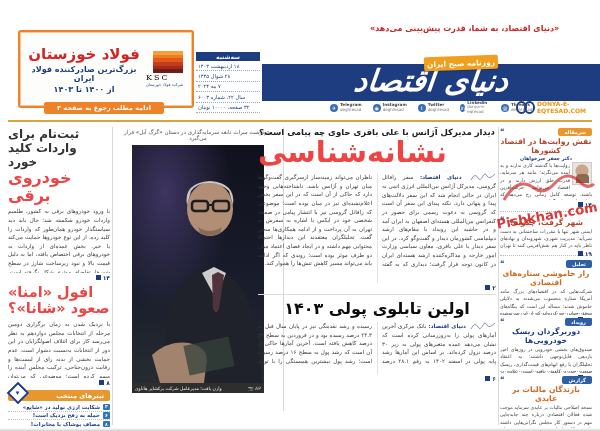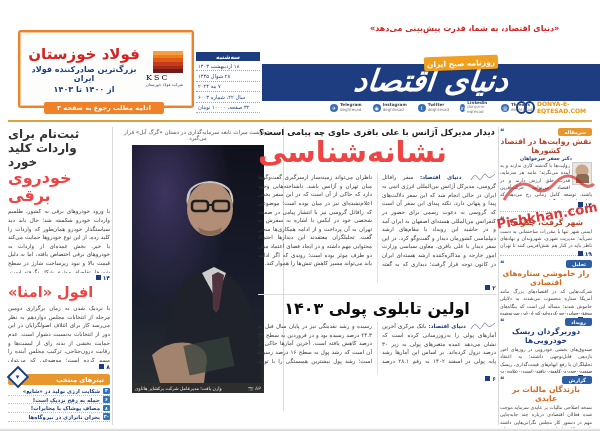--- a/index.html
+++ b/index.html
@@ -185,20 +185,21 @@
       <span>خودروی برقی</span><br>
       
     </div>
     <div class="body jus" style="height:66px;margin-top:3px">با ورود خودروهای برقی به کشور، طلسم واردات خودرو شکسته شد؛ حال باید دید سیاستگذار خودرو همان‌طور که واردات را کلید زده، از این نوع خودروها حمایت می‌کند یا خیر. بخش عمده‌ای از واردات به خودروهای برقی اختصاص یافته، اما به دلیل قیمت بالا و نبود زیرساخت شارژ در سطح شهرها، تقاضای موثری شکل نگرفته است. رانندگان تاکسی نیز به دلیل قیمت بالا و عدم‌تخصیص وام دولتی انگیزه‌ای برای خرید ندارند.</div>
     <div class="pmark">
       <span class="sq"></span>
       <span class="n">۱۴</span>
     </div>
     <div class="bighead" style="font-size:14.5px;margin-top:4px">
       <span>افول «امنا»</span><br>
+      <span>صعود «شانا»؟</span>
     </div>
     <div class="body jus" style="height:58px;margin-top:3px">با نزدیک شدن به زمان برگزاری دومین مرحله از انتخابات مجلس دوازدهم به نظر می‌رسد کار برای ائتلاف اصولگرایان در این دور از انتخابات به‌نسبت دشوار است. عدم حمایت بخشی از بدنه رای از لیست‌ها و رقابت درون‌جناحی، ترکیب مجلس آینده را مبهم کرده است؛ موضوعی که می‌توان نشانه‌های آن را در نتایج دور نخست انتخابات تهران و شهرستان‌ها دید.</div>
     <div class="pmark">
       <span class="sq"></span>
       <span class="n">۸</span>
     </div>
     <div class="picksbar">
       <span>تیترهای منتخب</span>
       <span class="chev">
           <span>▾</span>

